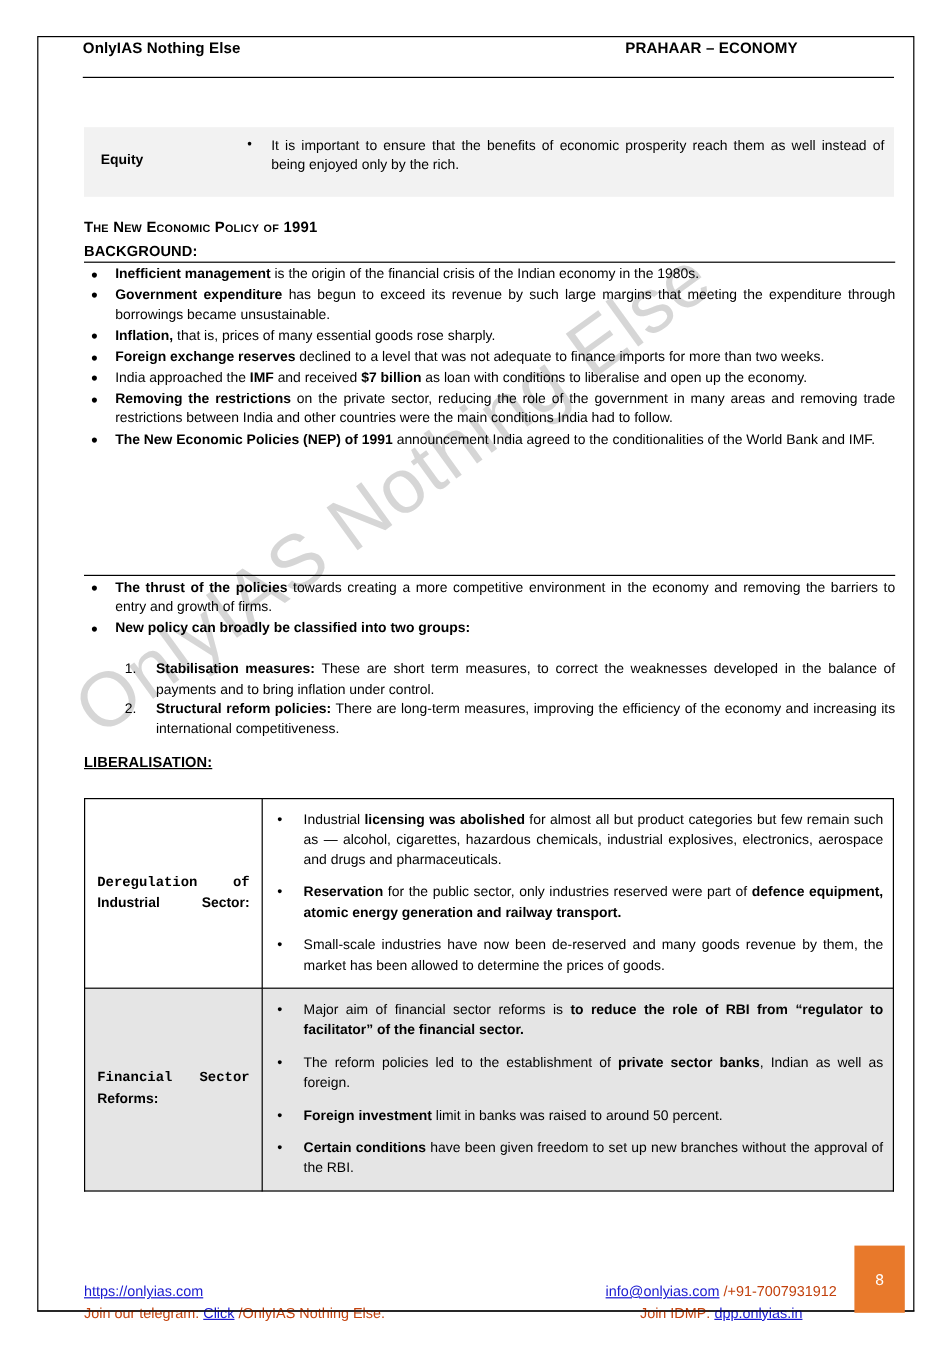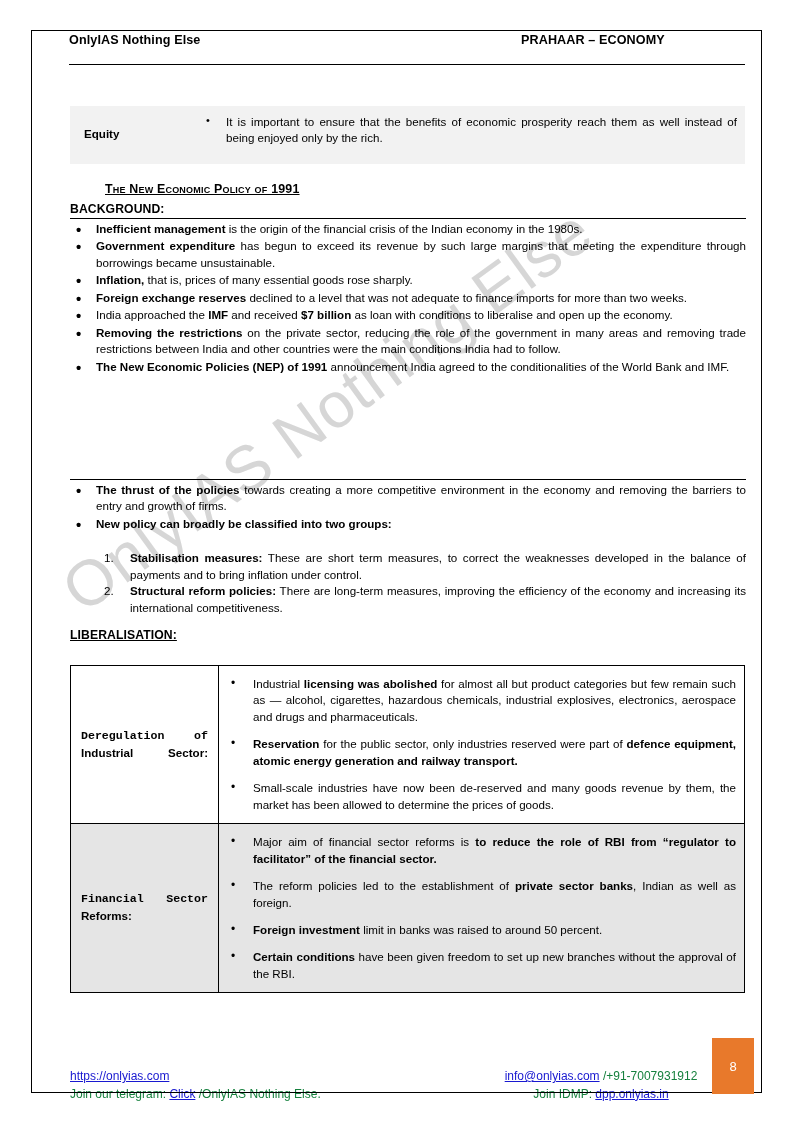--- a/index.html
+++ b/index.html
@@ -147,25 +147,23 @@
     font-weight: bold;
   }
 
   b, strong { font-weight: bold; }
 
   
   .sec-title {
     position: absolute;
     font-size: 12.4px;
     font-weight: bold;
-    text-decoration: underline;
     white-space: nowrap;
     font-variant: small-caps;
     letter-spacing: 0.2px;
-    margin-left: 35px;
   }
   .sub-title {
     position: absolute;
     font-size: 12.2px;
     font-weight: bold;
     white-space: nowrap;
     letter-spacing: 0.1px;
   }
   .rule {
     position: absolute;
@@ -265,21 +263,21 @@
   #footer .frow {
     display: flex;
     justify-content: space-between;
   }
   #footer .fcol-left { width: 360px; }
   #footer .fcol-right { text-align: center; width: 290px; }
   #footer a, #footer .link {
     color: #1818d0;
     text-decoration: underline;
   }
-  #footer .nolink { color: #15803d; text-decoration: none; }
+  #footer .nolink { color: #c2410c; text-decoration: none; }
 
   #page-number-box {
     position: absolute;
     left: 712px;
     top: 1038px;
     width: 42px;
     height: 56px;
     background: #e8792b;
     color: #ffffff;
     font-size: 13px;

